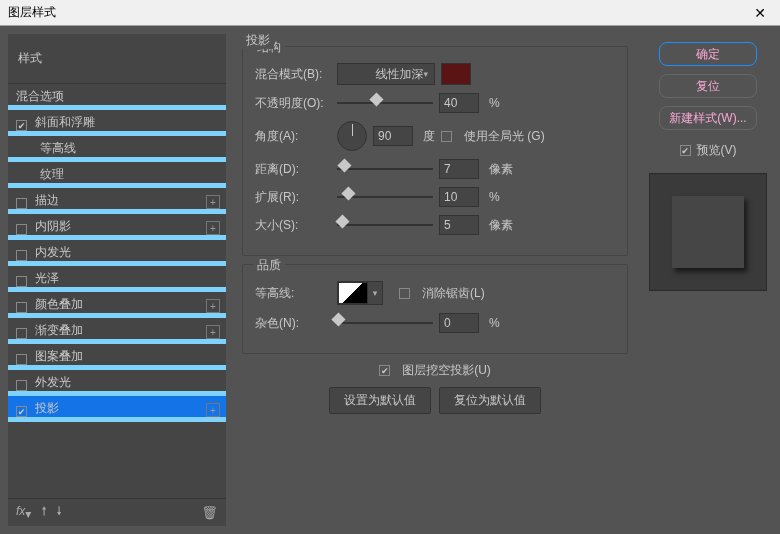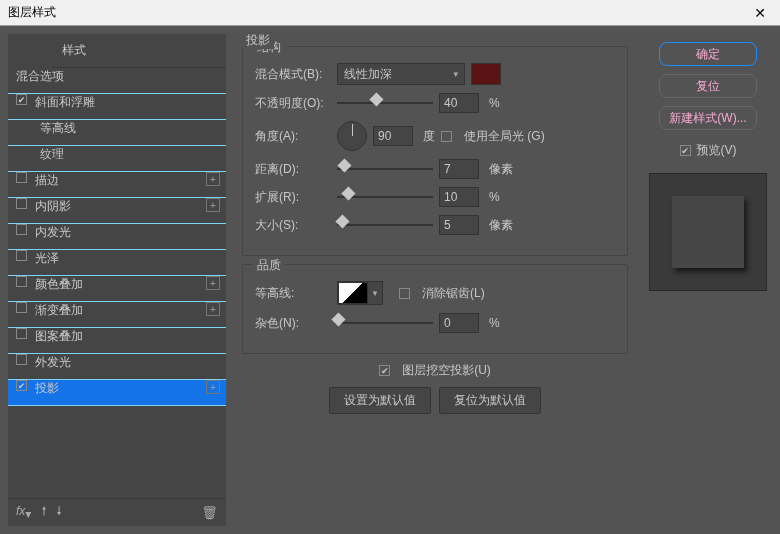--- a/index.html
+++ b/index.html
@@ -1,38 +1,38 @@
 <!DOCTYPE html>
 <html><head>
 <meta charset="utf-8">
 <style>
 * { box-sizing: border-box; margin: 0; padding: 0; font-family: "Microsoft YaHei", sans-serif; font-size: 12px; }
 body { background: #535353; width: 780px; height: 534px; overflow: hidden; }
 .titlebar { background: #f0f0f0; height: 26px; display: flex; align-items: center; justify-content: space-between; padding: 0 0 0 8px; border-bottom: 1px solid #a0a0a0; }
 .close-btn { width: 40px; height: 26px; display: flex; align-items: center; justify-content: center; font-size: 14px; color: #000; cursor: pointer; }
 .dialog-body { display: flex; padding: 8px; gap: 8px; height: 508px; }
 .left-panel { width: 218px; background: #454545; display: flex; flex-direction: column; }
-.left-header { color: #c8c8c8; padding: 8px 10px; border-bottom: 1px solid #383838; margin-left: 44px; }
+.left-header { color: #c8c8c8; padding: 16px 10px; border-bottom: 1px solid #383838; }
 .left-list { flex: 1; overflow-y: auto; }
-.list-item { display: flex; align-items: flex-start; height: 26px; padding: 0 8px; color: #c8c8c8; cursor: pointer; border-bottom: 1px solid #7dd3fc; position: relative; }
+.list-item { display: flex; align-items: flex-end; height: 26px; padding: 0 8px; color: #c8c8c8; cursor: pointer; border-bottom: 5px solid #7dd3fc; position: relative; }
 .list-item.indent { padding-left: 32px; }
 .list-item.selected { background: #1473e6; }
 .list-item .cb { width: 11px; height: 11px; border: 1px solid #888; margin-right: 8px; display: inline-flex; align-items: center; justify-content: center; font-size: 9px; color: #c8c8c8; }
 .list-item .cb.checked::after { content: "✔"; }
 .plus { position: absolute; right: 6px; width: 14px; height: 14px; border: 1px solid #767676; display: flex; align-items: center; justify-content: center; color: #999; font-size: 10px; }
 .left-footer { height: 28px; border-top: 1px solid #383838; display: flex; align-items: center; padding: 0 8px; color: #aaa; gap: 10px; }
 .left-footer .spacer { flex: 1; }
 .trash { font-size: 13px; }
 .center-panel { flex: 1; position: relative; padding: 4px 8px; }
 .group-label { position: absolute; color: #c8c8c8; background: #535353; padding: 0 4px; z-index: 2; }
 .fieldset { border: 1px solid #444; border-radius: 2px; padding: 16px 12px 12px; margin-top: 8px; position: relative; }
 .fieldset-label { position: absolute; top: -8px; left: 10px; background: #535353; padding: 0 4px; color: #c8c8c8; }
 .row { display: flex; align-items: center; margin-bottom: 8px; gap: 6px; }
 .row-label { width: 76px; text-align: left; color: #c8c8c8; }
-.dropdown { background: #454545; border: 1px solid #333; color: #c8c8c8; height: 22px; width: 128px; display: flex; align-items: center; padding: 0 6px; justify-content: space-between; cursor: pointer; }
+.dropdown { background: #454545; border: 1px solid #333; color: #c8c8c8; height: 22px; width: 98px; display: flex; align-items: center; padding: 0 6px; justify-content: flex-end; cursor: pointer; }
 .dropdown .chev { font-size: 9px; color: #aaa; }
 .color-swatch { width: 30px; height: 22px; border: 1px solid #333; cursor: pointer; }
 .slider { flex: 0 0 96px; height: 16px; position: relative; }
 .slider-track { position: absolute; top: 7px; left: 0; right: 0; height: 2px; background: #333; }
 .slider-thumb { position: absolute; top: 3px; width: 10px; height: 10px; background: #c8c8c8; transform: rotate(45deg) translateX(-50%); }
 .num-input { width: 40px; height: 20px; background: #454545; border: 1px solid #333; color: #c8c8c8; padding: 0 4px; }
 .unit { color: #c8c8c8; margin-left: 4px; }
 .dial { width: 30px; height: 30px; border: 1px solid #333; border-radius: 50%; position: relative; background: #454545; }
 .dial::after { content: ""; position: absolute; width: 1px; height: 12px; background: #c8c8c8; top: 2px; left: 50%; }
 .inline-cb { display: flex; align-items: center; gap: 12px; color: #c8c8c8; cursor: pointer; }

